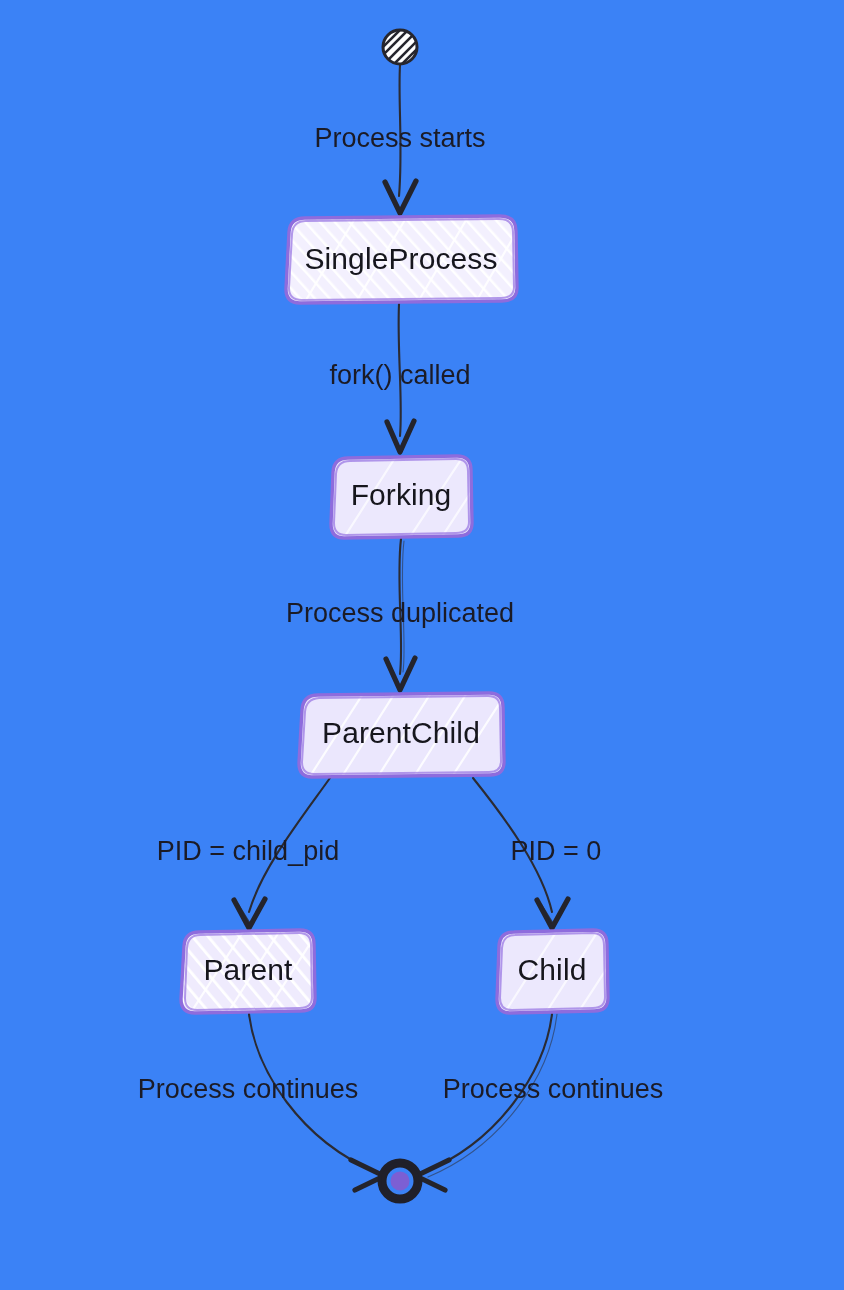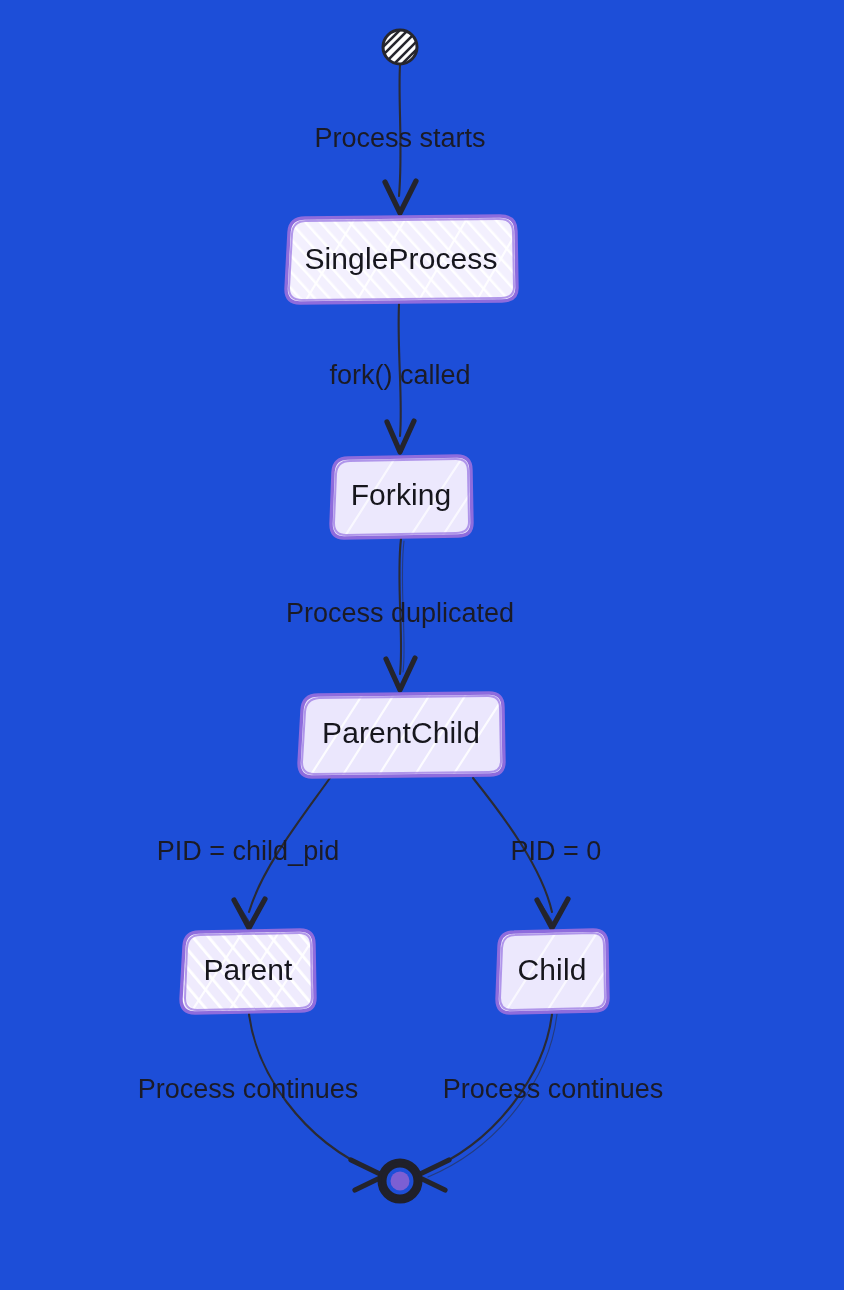--- a/index.html
+++ b/index.html
@@ -12,21 +12,21 @@
     width: 844px;
     height: 1290px;
     font-family: "Liberation Sans", sans-serif;
     overflow: hidden;
     position: relative;
   }
   #diagram-root {
     position: relative;
     width: 844px;
     height: 1290px;
-    background: #1d4ed8;
+    background: #3b82f6;
   }
   svg#diagram-svg {
     position: absolute;
     top: 0;
     left: 0;
     width: 844px;
     height: 1290px;
     display: block;
   }
   .state-label {

